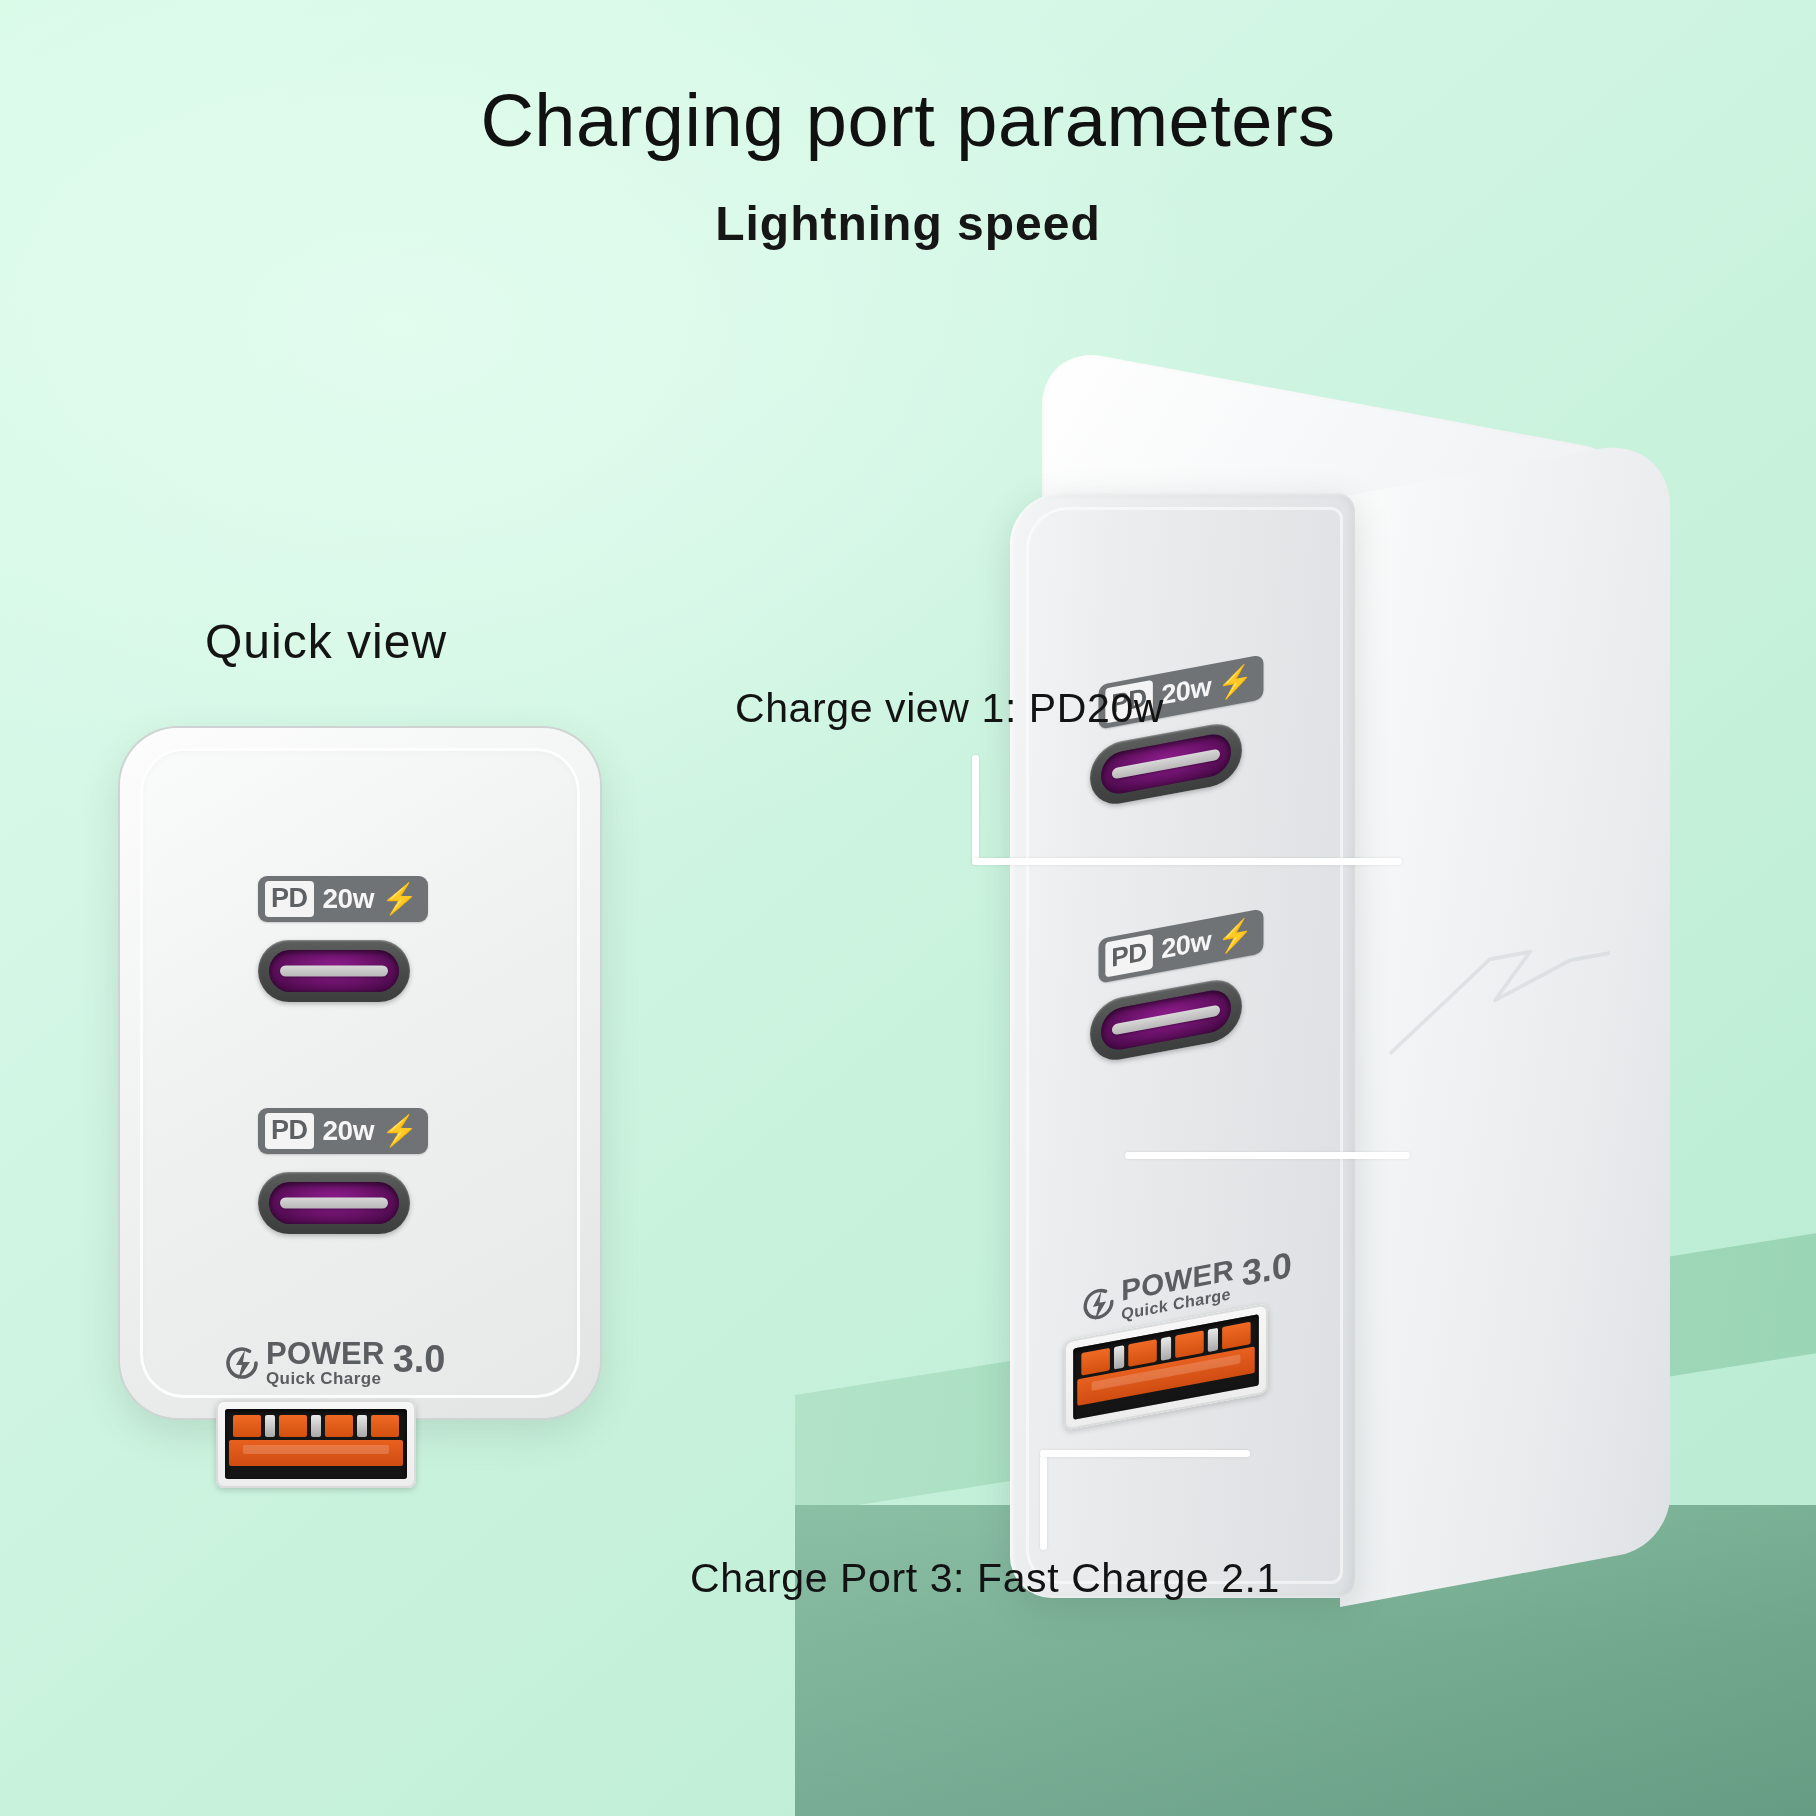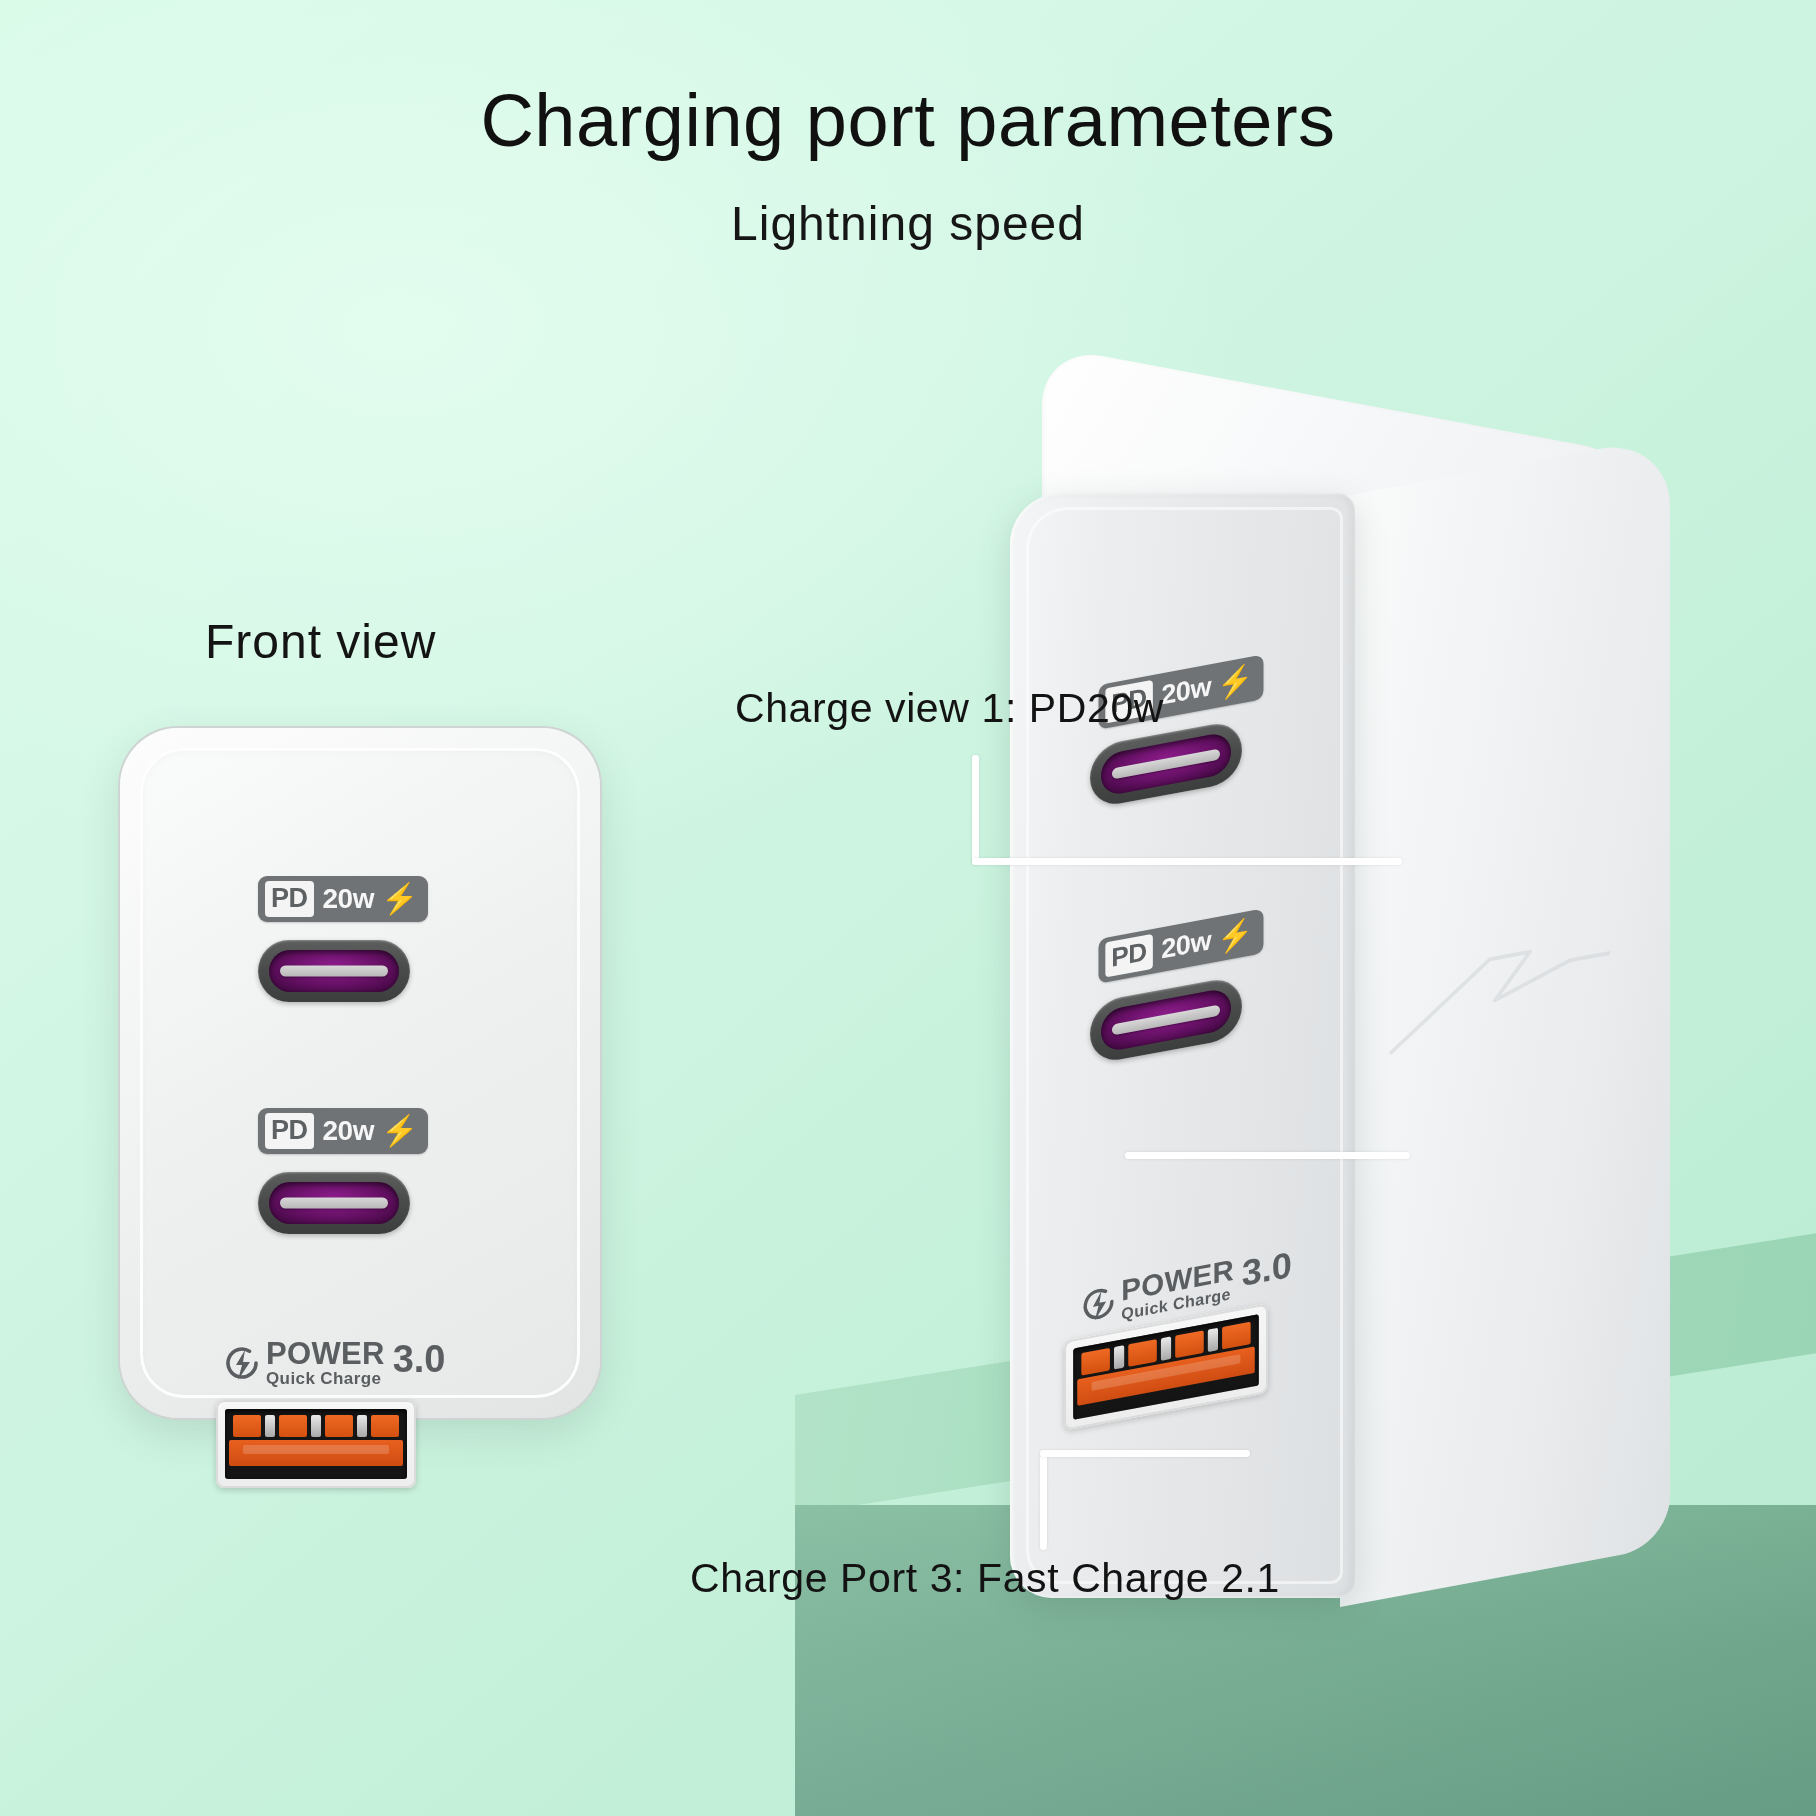--- a/index.html
+++ b/index.html
@@ -36,21 +36,21 @@
     white-space: nowrap;
   }
   .subtitle {
     position: absolute;
     top: 196px;
     left: 0;
     width: 100%;
     text-align: center;
     font-size: 48px;
     color: #161616;
-    font-weight: 400;
+    font-weight: 700;
     letter-spacing: 1px;
   }
   .frontview-label {
     position: absolute;
     top: 614px;
     left: 205px;
     font-size: 48px;
     color: #141414;
     letter-spacing: 1px;
   }
@@ -440,21 +440,21 @@
               <span></span>
             </div>
             <div class="blade"></div>
           </div>
         </div>
       </div>
 
     </div>
   </div>
 
-  <div class="frontview-label">Front view</div>
+  <div class="frontview-label">Quick view</div>
 
   <div class="charger-front">
     <div class="bezel"></div>
 
     <div style="position:absolute; left:138px; top:148px;">
       <div class="pd-badge">
         <span class="pd-box">PD</span>
         <span class="pd-watt">20w</span>
         <span class="pd-bolt">⚡</span>
       </div>

